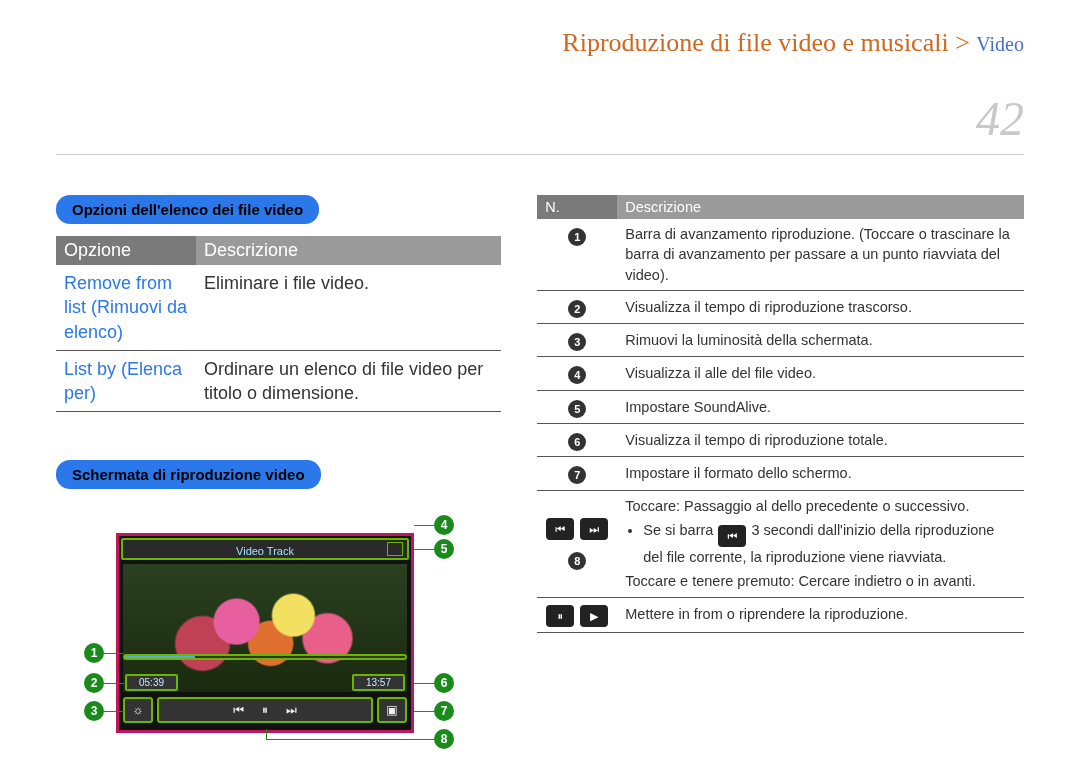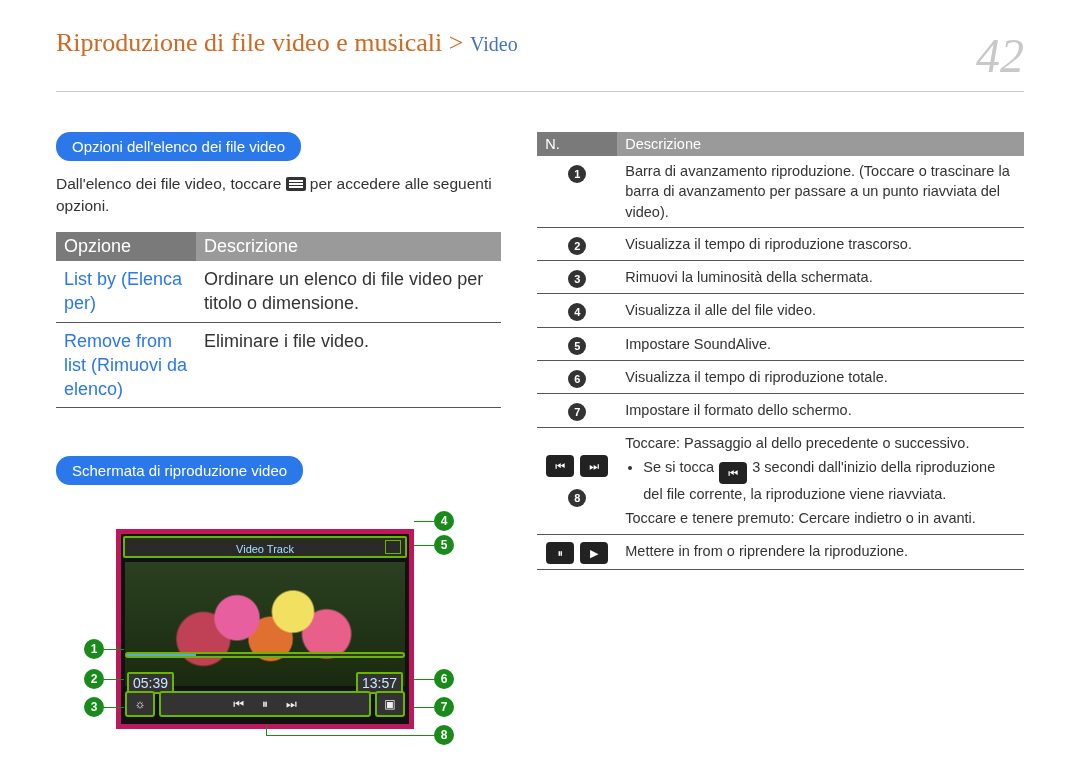--- a/index.html
+++ b/index.html
@@ -9,55 +9,58 @@
     font-family: Arial, Helvetica, sans-serif;
     font-size: 15px;
     color: #333;
     background: #fff;
     position: relative;
     padding: 28px 56px 40px 56px;
   }
   .header {
     display: flex;
     justify-content: space-between;
-    align-items: flex-start;
+    align-items: flex-end;
     border-bottom: 1px solid #ccc;
     padding-bottom: 8px;
     margin-bottom: 40px;
+    flex-direction: column;
   }
   .breadcrumb {
     font-family: Georgia, 'Times New Roman', serif;
     font-size: 26px;
     color: #d06820;
   }
   .breadcrumb .sub {
     font-size: 20px;
     color: #4470c0;
   }
   .page-num {
     font-family: Georgia, serif;
     font-size: 48px;
     color: #c8c8c8;
     font-style: italic;
     font-weight: 300;
+    margin-top: 33px;
   }
   .columns {
     display: flex;
     gap: 36px;
   }
   .col-left { flex: 0 0 46%; }
   .col-right { flex: 1; }
   .pill {
     display: inline-block;
     background: #2a78ea;
-    color: #ffffff;
+    color: #000000;
     font-size: 15px;
     padding: 6px 16px;
     border-radius: 14px;
     margin-bottom: 12px;
+    font-weight: bold;
   }
   .body-text {
     font-size: 15.5px;
     line-height: 1.45;
     margin-bottom: 14px;
   }
   .menu-icon {
     display: inline-block;
     width: 20px;
     height: 14px;
@@ -100,21 +103,21 @@
     margin-top: 14px;
     margin-left: 40px;
     width: 370px;
     height: 230px;
   }
   .player {
     position: absolute;
     left: 20px; top: 18px;
     width: 298px; height: 200px;
     background: #111;
-    border: 5px solid #be185d;
+    border: 3px solid #be185d;
     border-radius: 0;
     overflow: hidden;
   }
   .player-top {
     height: 22px;
     background: #2a2a2a;
     color: #a8e0ff;
     font-size: 11px;
     text-align: center;
     line-height: 22px;
@@ -150,22 +153,22 @@
   .player-times {
     position: absolute;
     left: 6px; right: 6px; top: 138px;
     display: flex;
     justify-content: space-between;
   }
   .time-box {
     border: 2px solid #6ab500;
     background: #333;
     color: #c8e8ff;
-    font-size: 14px;
-    padding: 1px 4px;
+    font-size: 10px;
+    padding: 1px 12px;
     border-radius: 2px;
   }
   .player-ctrls {
     position: absolute;
     left: 4px; right: 4px; bottom: 4px;
     height: 32px;
     display: flex;
     align-items: center;
     gap: 4px;
   }
@@ -254,36 +257,33 @@
 <div class="header">
   <div class="breadcrumb">
     <span>Riproduzione di file video e musicali &gt; </span><span class="sub">Video</span>
   </div>
   <div class="page-num">42</div>
 </div>
 
 <div class="columns">
   <div class="col-left">
     <div class="pill">Opzioni dell'elenco dei file video</div>
-    <p class="body-text">
-      <span>Dall'elenco dei file video, toccare </span><span class="menu-icon"></span><span> per accedere alle seguenti opzioni.</span>
-    </p>
     <table class="opts">
       <tbody>
           <tr>
         <th>Opzione</th>
         <th>Descrizione</th>
       </tr>
       <tr>
+        <td>Remove from list (Rimuovi da elenco)</td>
+        <td>Eliminare i file video.</td>
+      </tr>
+      <tr>
         <td>List by (Elenca per)</td>
         <td>Ordinare un elenco di file video per titolo o dimensione.</td>
-      </tr>
-      <tr>
-        <td>Remove from list (Rimuovi da elenco)</td>
-        <td>Eliminare i file video.</td>
       </tr>
     </tbody>
       </table>
 
     <div style="height:48px"></div>
     <div class="pill">Schermata di riproduzione video</div>
 
     <div class="player-area">
       <div class="player">
         <div class="player-top">
@@ -369,21 +369,21 @@
             <span class="icon-btn">⏮</span>
             <span class="icon-btn">⏭</span>
           </div>
           <div style="height:10px"></div>
           <span class="num-badge">8</span>
         </td>
         <td>
           <div>Toccare: Passaggio al dello precedente o successivo.</div>
           <ul class="inner">
                 <li>
-            <span>Se si tocca </span><span class="icon-btn">⏮</span><span> 3 secondi dall'inizio della riproduzione del file corrente, la riproduzione viene riavviata.</span>
+            <span>Se si barra </span><span class="icon-btn">⏮</span><span> 3 secondi dall'inizio della riproduzione del file corrente, la riproduzione viene riavviata.</span>
           </li>
               </ul>
           <div>Toccare e tenere premuto: Cercare indietro o in avanti.</div>
         </td>
       </tr>
       <tr>
         <td class="num" style="vertical-align:middle">
           <div class="row8-icons">
             <span class="icon-btn">⏸</span>
             <span class="icon-btn">▶</span>

